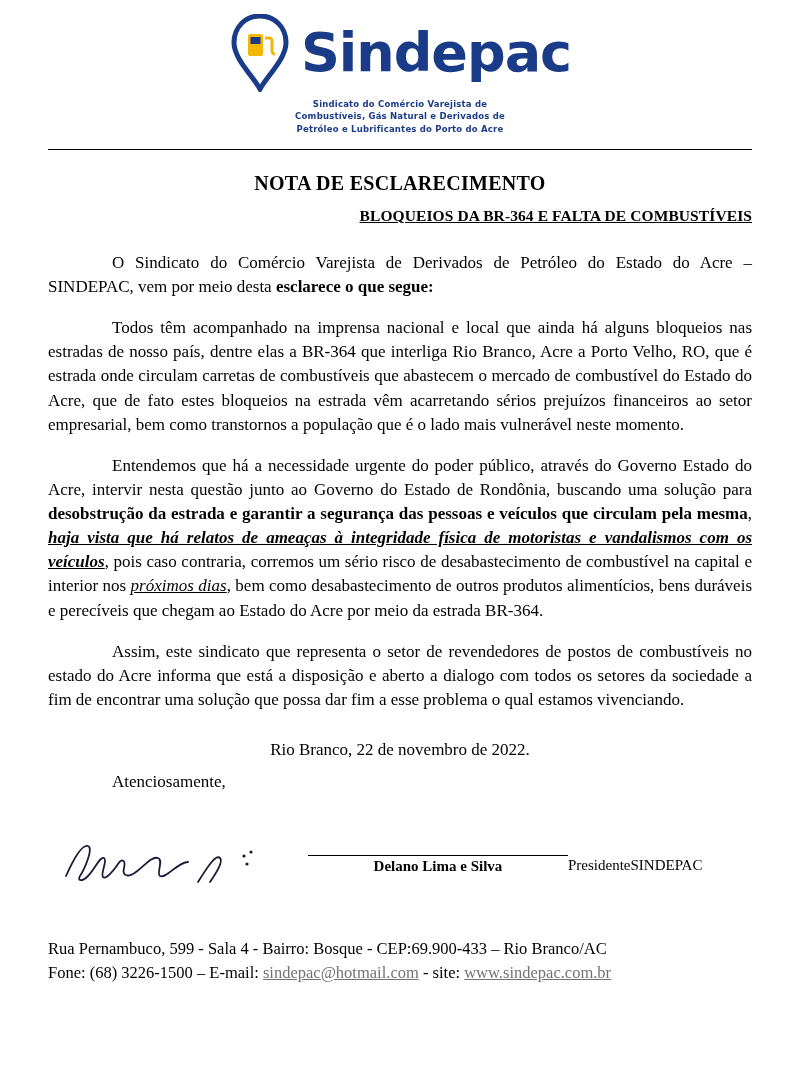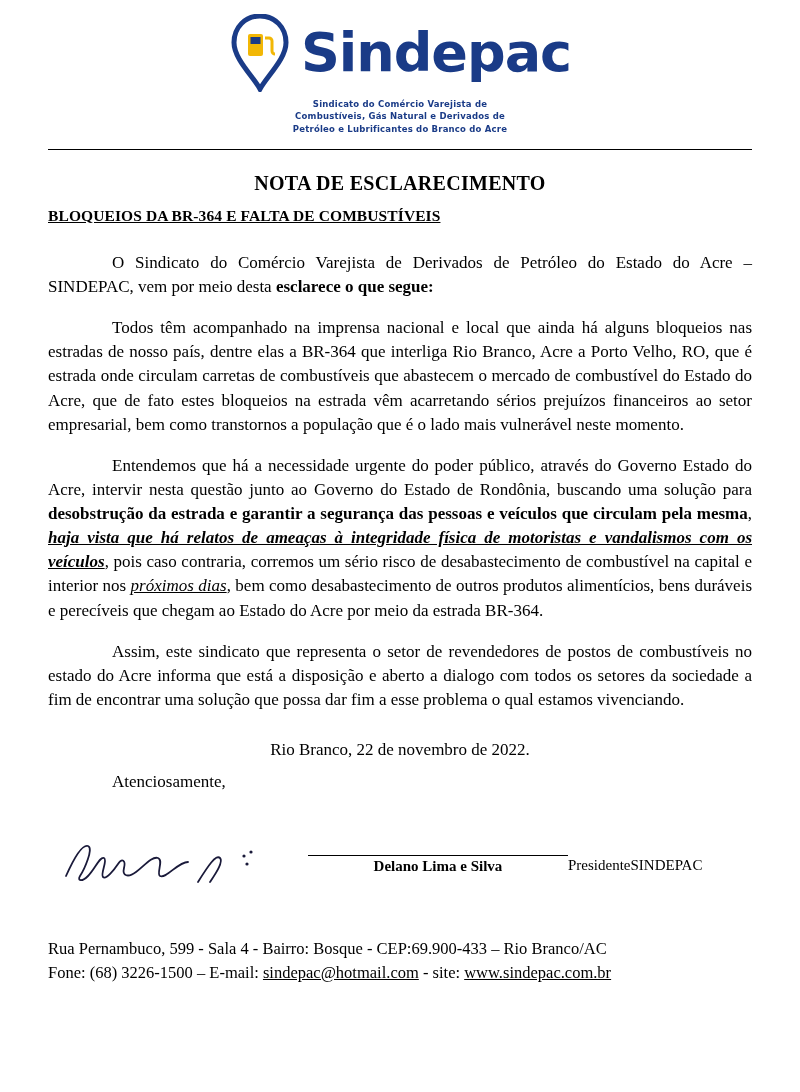--- a/index.html
+++ b/index.html
@@ -77,21 +77,21 @@
 
   
   .doc-title {
     text-align: center;
     font-weight: bold;
     font-size: 20px;
     margin-top: 22px;
     letter-spacing: 0.3px;
   }
   .doc-subtitle {
-    text-align: left;
+    text-align: right;
     font-weight: bold;
     font-size: 15.5px;
     margin-top: 12px;
     text-decoration: underline;
     letter-spacing: 0.1px;
   }
 
   
   .body-text {
     margin-top: 26px;
@@ -151,21 +151,21 @@
   
   .footer {
     position: absolute;
     left: 48px;
     right: 48px;
     bottom: 19px;
     font-size: 16.5px;
     line-height: 1.45;
   }
   .footer a {
-    color: #000000;
+    color: #737373;
     text-decoration: underline;
   }
 </style>
 </head>
 <body>
 
 <div class="page">
 
   <div class="letterhead">
     <div class="logo-row">
@@ -181,21 +181,21 @@
       <div class="flame">
         <svg width="26" height="30" viewBox="0 0 26 30" xmlns="http://www.w3.org/2000/svg" style="position:absolute;left:-120px;top:4px;">
           <path d="M13 1 C9 7 5 10 5 17 a8 8 0 0 0 16 0 C21 11 17 8 13 1 Z" fill="#f2b705"></path>
           <path d="M13 8 C11 12 9.5 13.5 9.5 17 a3.5 3.5 0 0 0 7 0 C16.5 13.5 15 12 13 8 Z" fill="#e07b0a"></path>
         </svg>
       </div>
     </div>
     <div class="logo-sub">
       <div>Sindicato do Comércio Varejista de</div>
       <div>Combustíveis, Gás Natural e Derivados de</div>
-      <div>Petróleo e Lubrificantes do Branco do Acre</div>
+      <div>Petróleo e Lubrificantes do Porto do Acre</div>
     </div>
   </div>
 
   <hr class="rule">
 
   <div class="doc-title">NOTA DE ESCLARECIMENTO</div>
   <div class="doc-subtitle">BLOQUEIOS DA BR-364 E FALTA DE COMBUSTÍVEIS</div>
 
   <div class="body-text">
 

